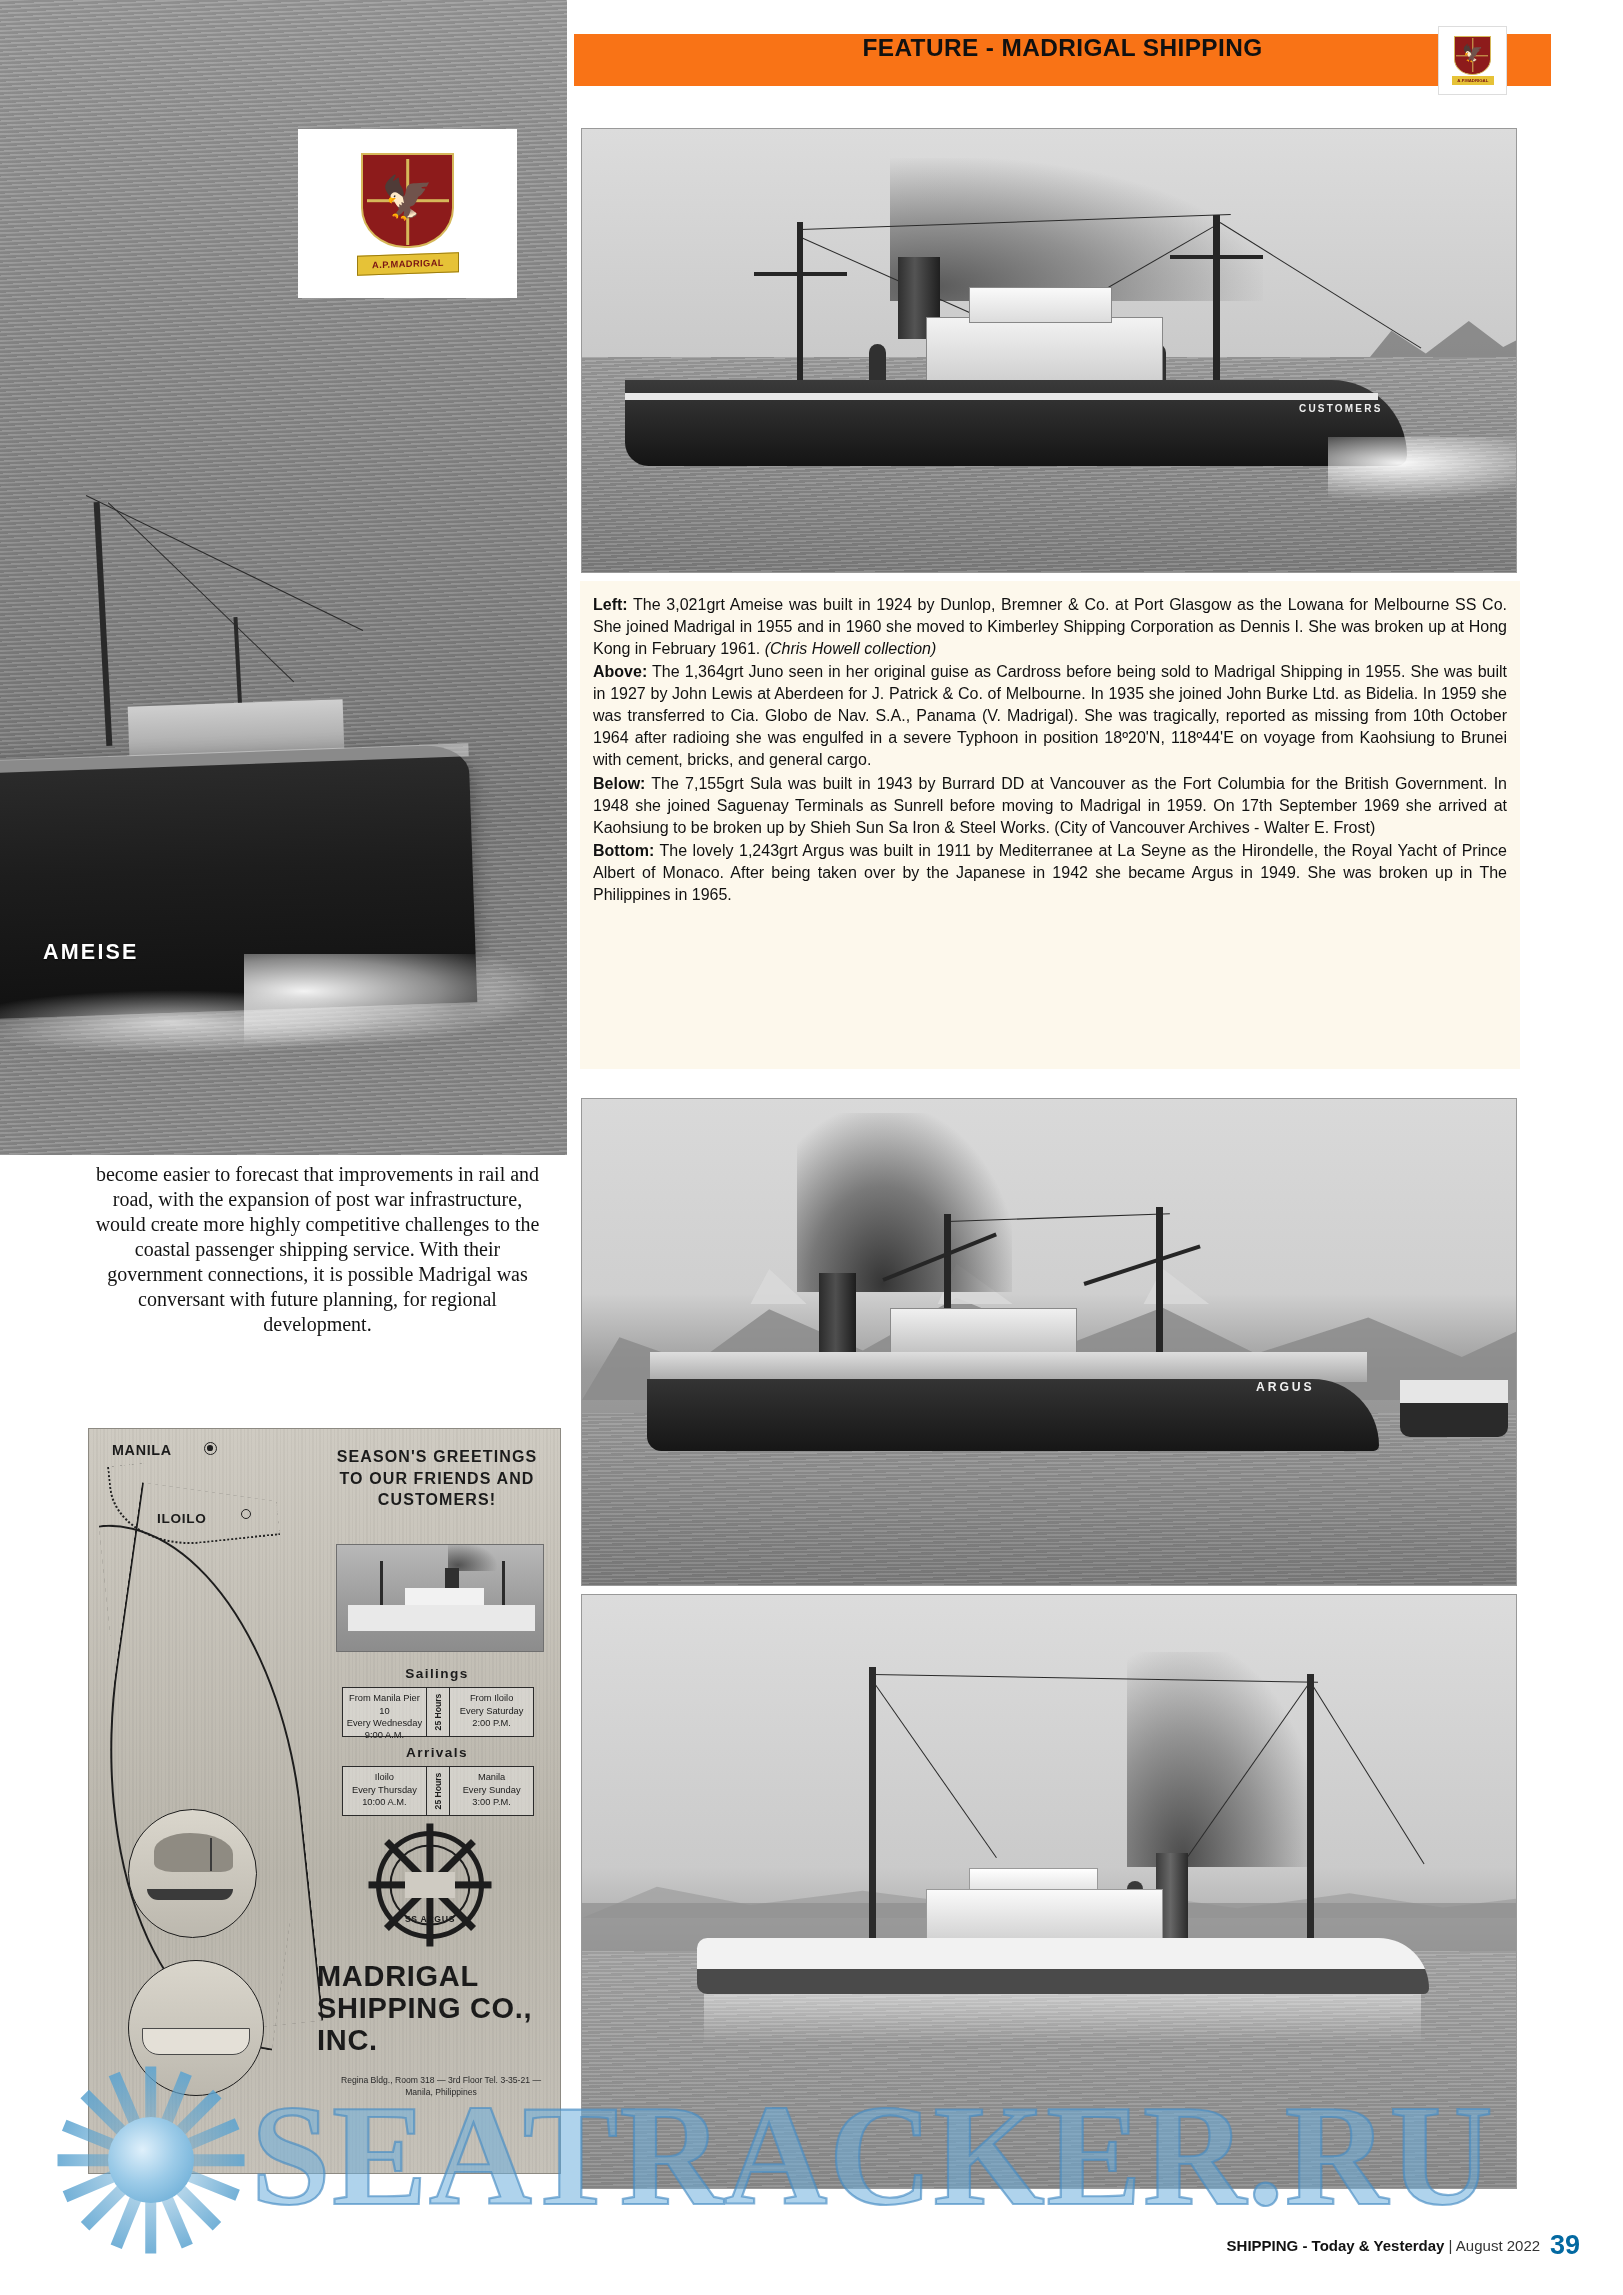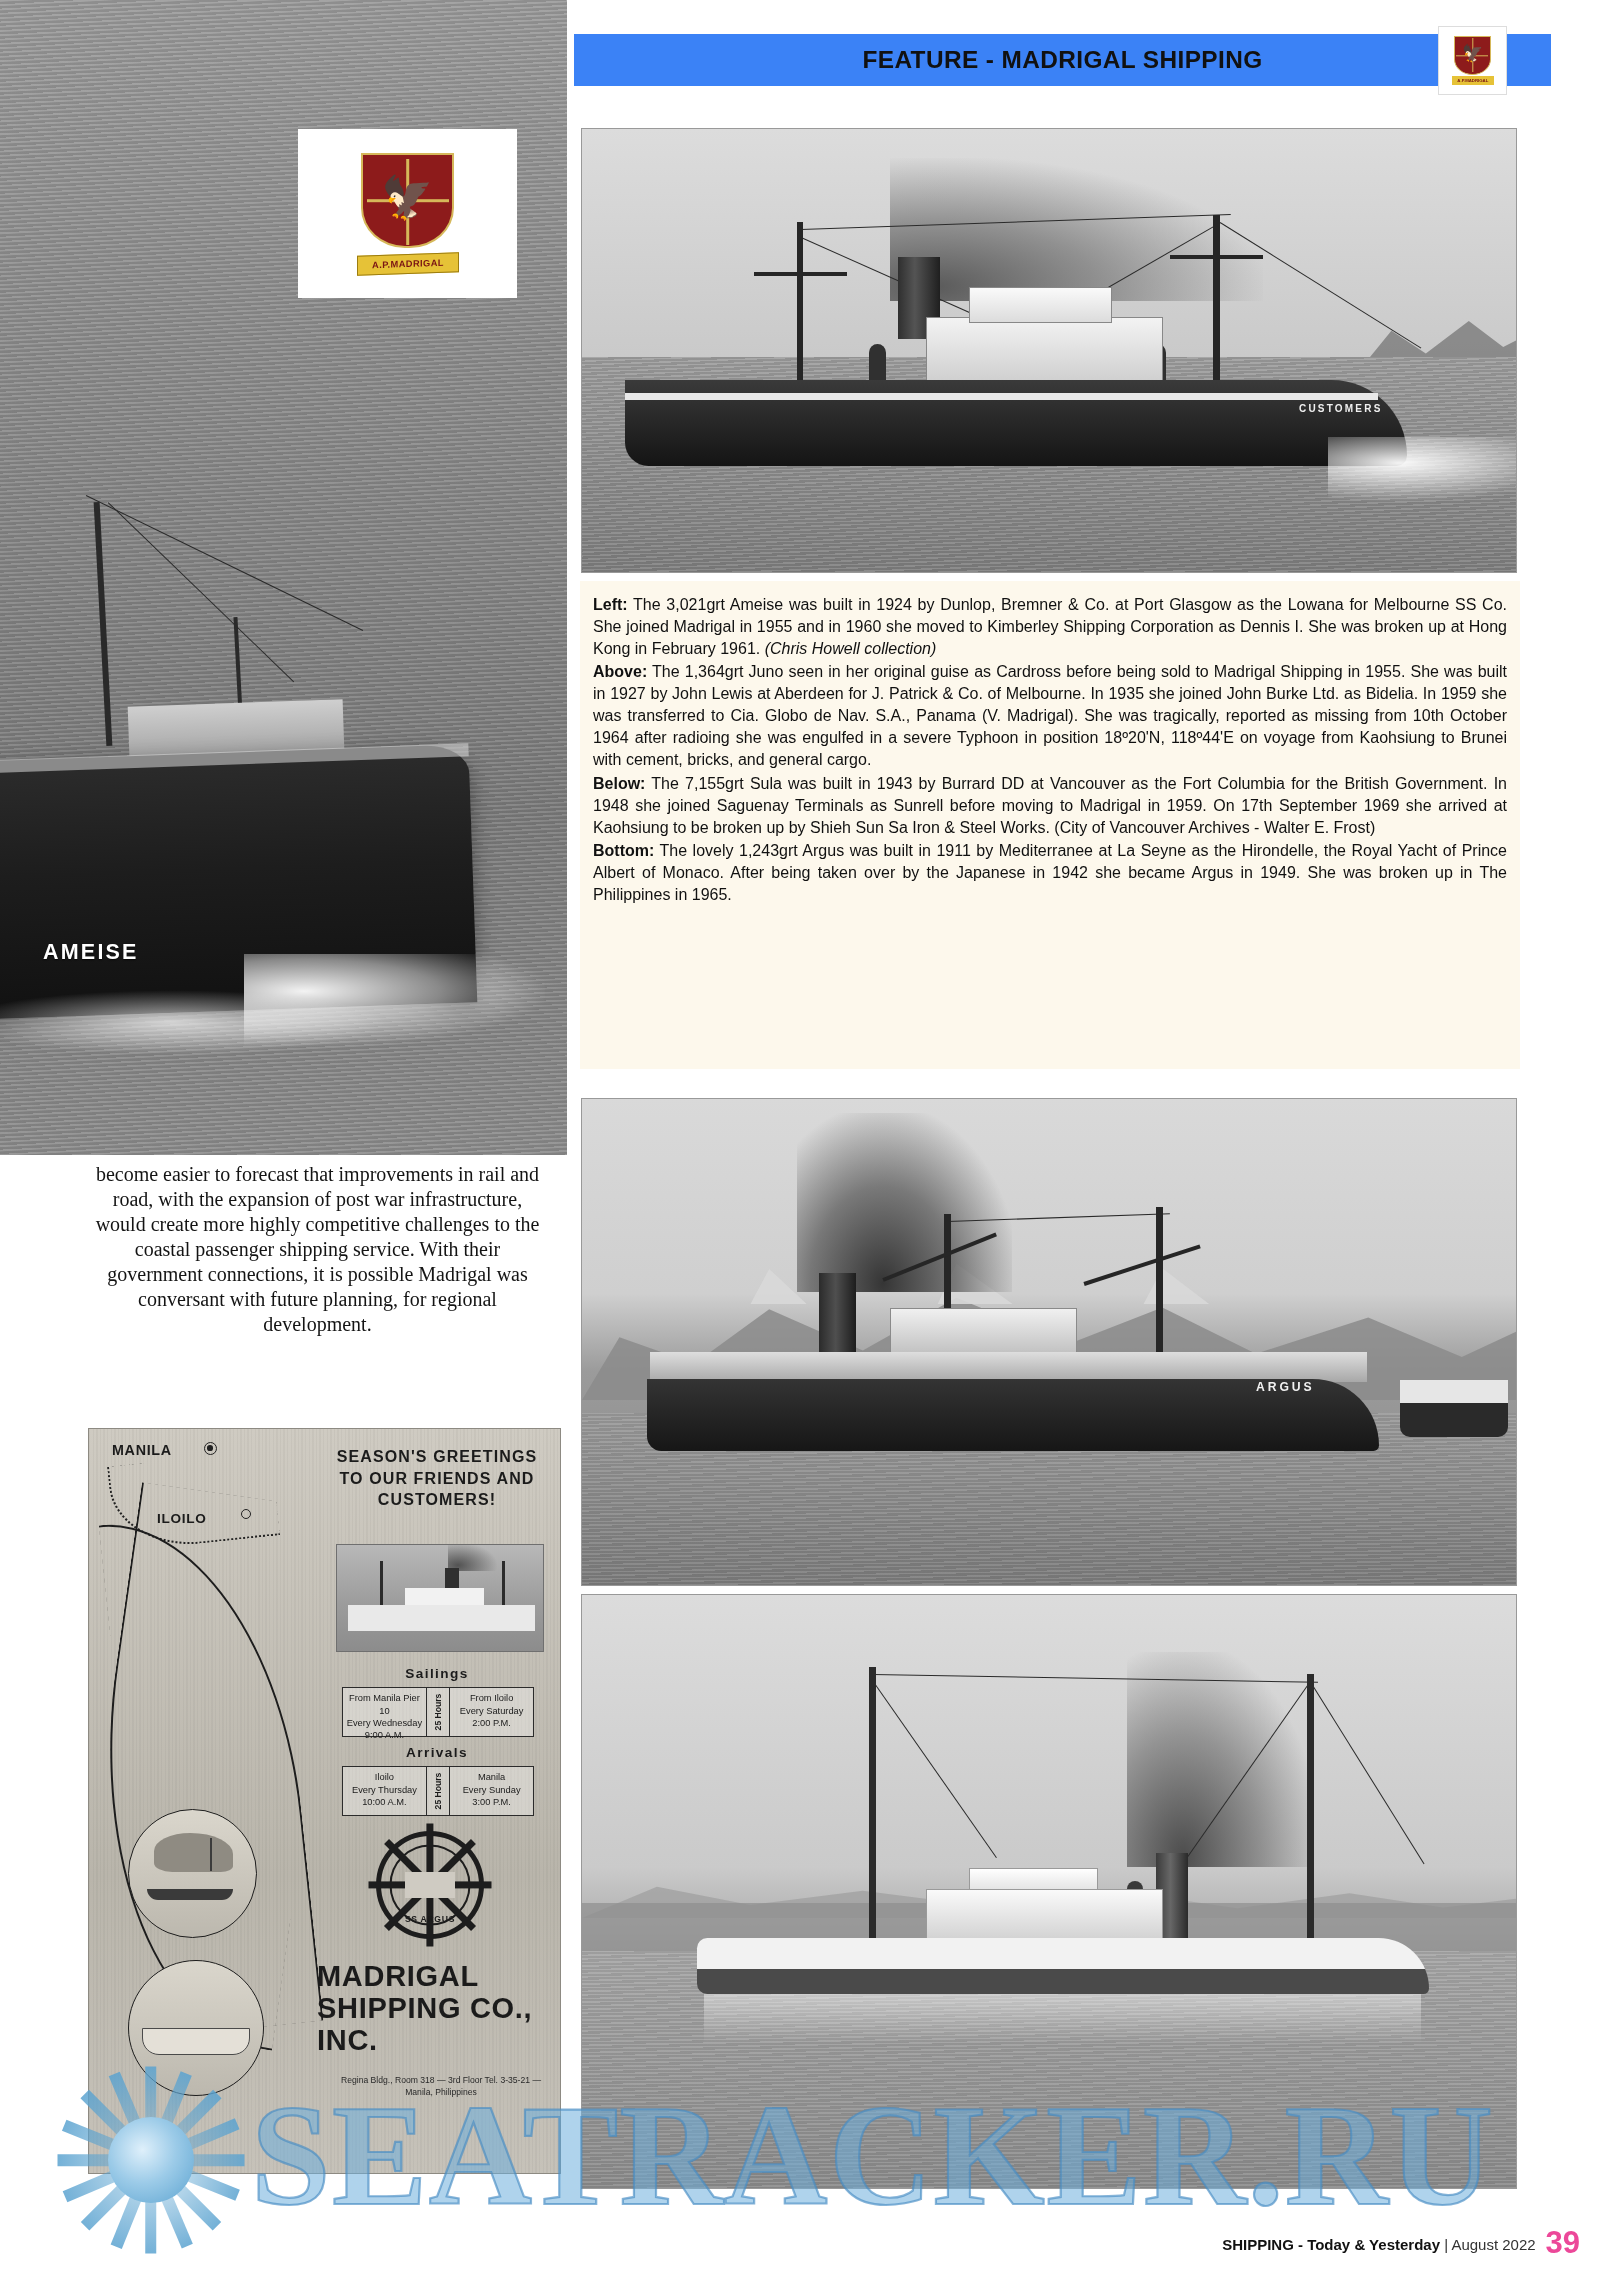--- a/index.html
+++ b/index.html
@@ -248,22 +248,22 @@
     font-size:29px; font-weight:700; line-height:32px; letter-spacing:0.7px;
   }
   .advert .addr{
     position:absolute; left:237px; top:646px; width:230px;
     font-size:8.6px; line-height:11.5px; color:#2a2a2a; text-align:center;
   }
 
   
   .header-bar{
     position:absolute; left:574px; top:34px; width:977px; height:52px;
-    background:#3b82f6;
-    display:flex; align-items:center; justify-content:center;
+    background:#f97316;
+    display:flex; align-items:flex-start; justify-content:center;
   }
   .header-bar h1{
     margin:0; font-size:24.4px; font-weight:700; letter-spacing:0.4px; color:#111;
   }
   .header-crest{
     position:absolute; left:1438px; top:26px; width:69px; height:69px;
     background:#fff; border:0.7px solid #ddd; display:flex; align-items:center; justify-content:center;
   }
   .header-crest .mini{ width:37px; height:49px; position:relative; }
   .header-crest .mini .sh{
@@ -495,21 +495,21 @@
   }
 
   
   .footer{
     position:absolute; right:43px; bottom:34px; text-align:right;
     font-family:"Liberation Sans", sans-serif;
   }
   .footer .f-main{ font-size:15px; color:#333; }
   .footer .f-main b{ color:#111; }
   .footer .pageno{
-    font-size:31px; font-weight:700; color:#ec4899; margin-left:5.7px; vertical-align:-2.9px;
+    font-size:27px; font-weight:700; color:#0369a1; margin-left:5.7px; vertical-align:-2.9px;
   }
 </style>
 </head>
 <body>
 
 <div class="page">
 
   <div class="left-col">
     <div class="ameise-photo">
       <div class="rig-line" style="left:86px; top:495px; width:308px; transform:rotate(26deg);"></div>

